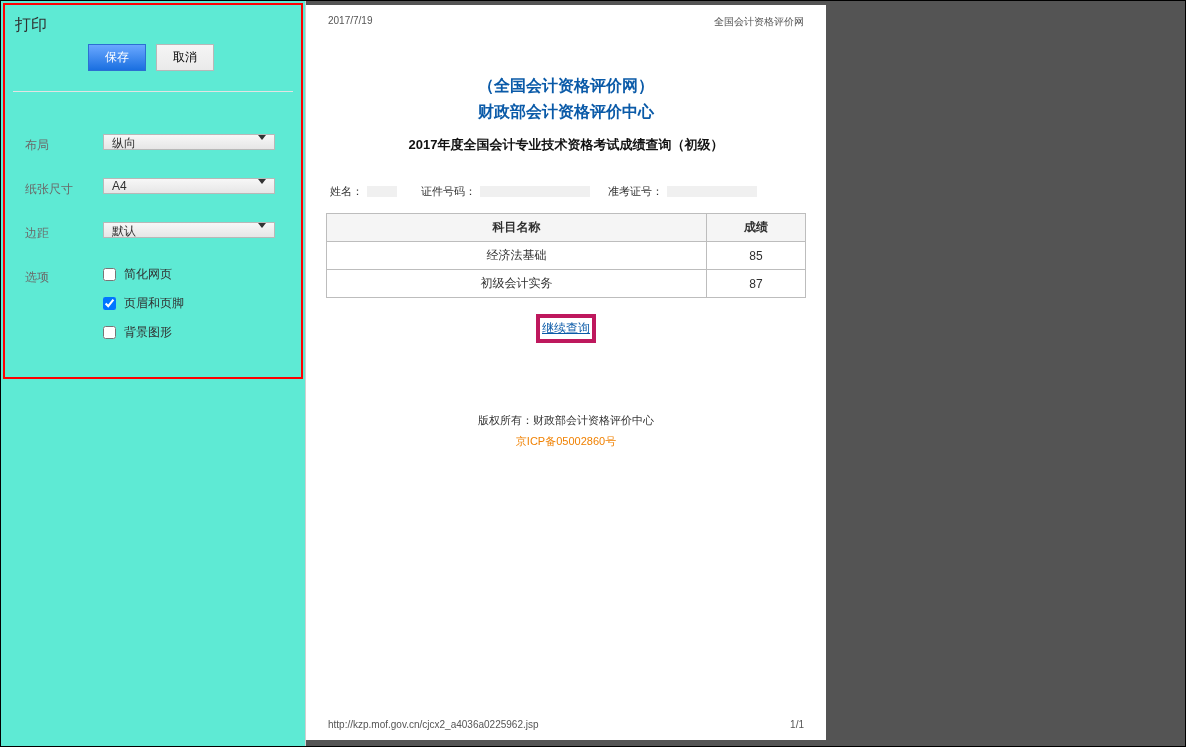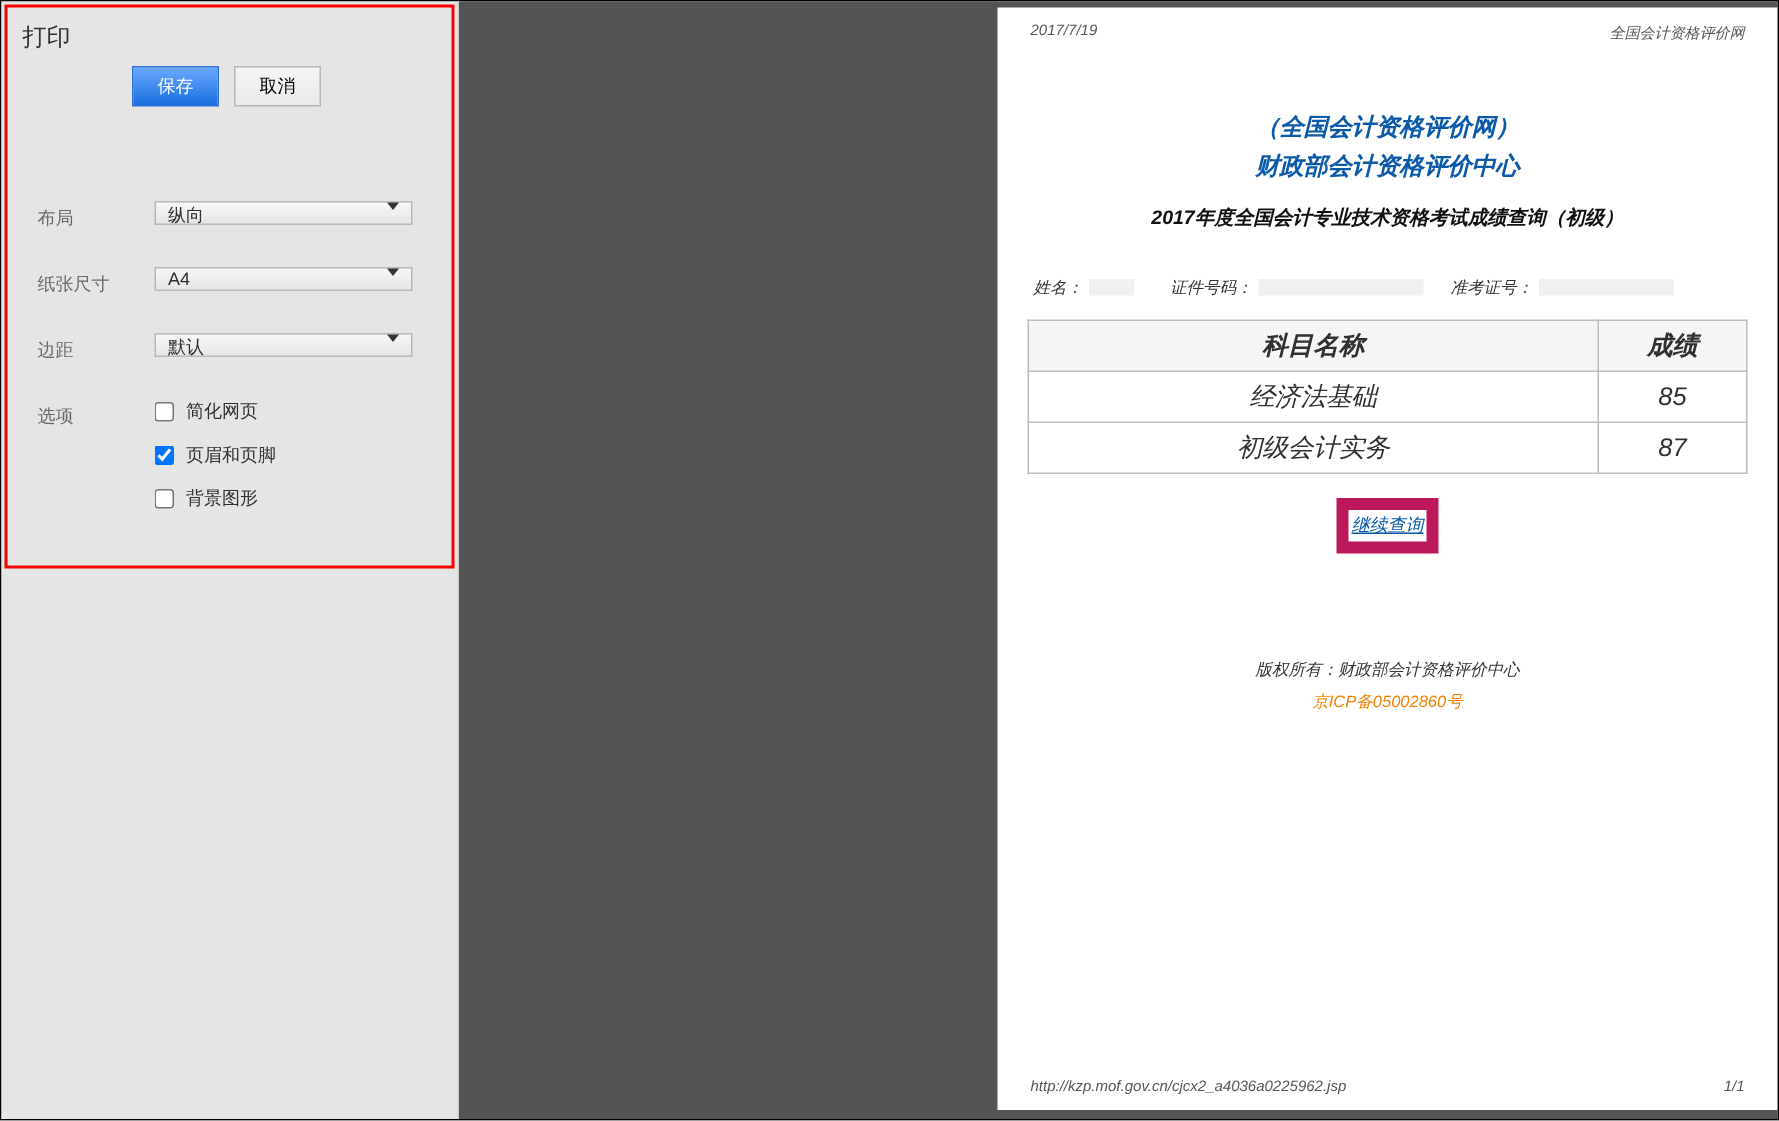--- a/index.html
+++ b/index.html
@@ -19,21 +19,21 @@
     height: 100%;
     border: 1px solid #000;
     box-sizing: border-box;
   }
   
   .sidebar {
     width: 305px;
     min-width: 305px;
     height: 100%;
     box-sizing: border-box;
-    background: #e5e5e5;
+    background: #5eead4;
     border-right: 1px solid #cfcfcf;
     display: flex;
     flex-direction: column;
   }
   .sb-header {
     border: 2px solid #ff0000;
     box-sizing: border-box;
     margin: 2px;
     padding: 4px 8px 12px 8px;
     position: relative;
@@ -161,25 +161,23 @@
     width: 13px;
     height: 13px;
   }
 
   
   .preview {
     flex: 1;
     background: #545454;
     display: flex;
     align-items: flex-start;
-    justify-content: flex-end;
     padding: 4px 0 4px 0;
     box-sizing: border-box;
     overflow: hidden;
-    font-style: italic;
   }
   .page {
     background: #fff;
     width: 520px;
     height: 735px;
     box-sizing: border-box;
     padding: 10px 20px 10px 20px;
     position: relative;
     display: flex;
     flex-direction: column;
@@ -220,34 +218,34 @@
   .info-item .v {
     display: inline-block;
     min-width: 50px;
     height: 11px;
     background: #f0f0f0;
     margin-left: 4px;
   }
   .score-table {
     width: 100%;
     border-collapse: collapse;
-    font-size: 17px;
+    font-size: 12px;
     margin-top: 4px;
   }
   .score-table th, .score-table td {
     border: 1px solid #bdbdbd;
     padding: 5px 4px;
     text-align: center;
   }
   .score-table th { background: #f5f5f5; font-weight: bold; }
   .continue-link {
     color: #0a5aa8;
     text-decoration: underline;
     font-size: 12px;
-    border: 8px solid #be185d;
+    border: 4px solid #be185d;
     padding: 2px 2px;
     display: inline-block;
     margin: 8px auto 0 auto;
   }
   .link-wrap { text-align: center; margin-top: 8px; }
   .copyright {
     text-align: center;
     font-size: 11px;
     color: #333;
     margin-top: 70px;

